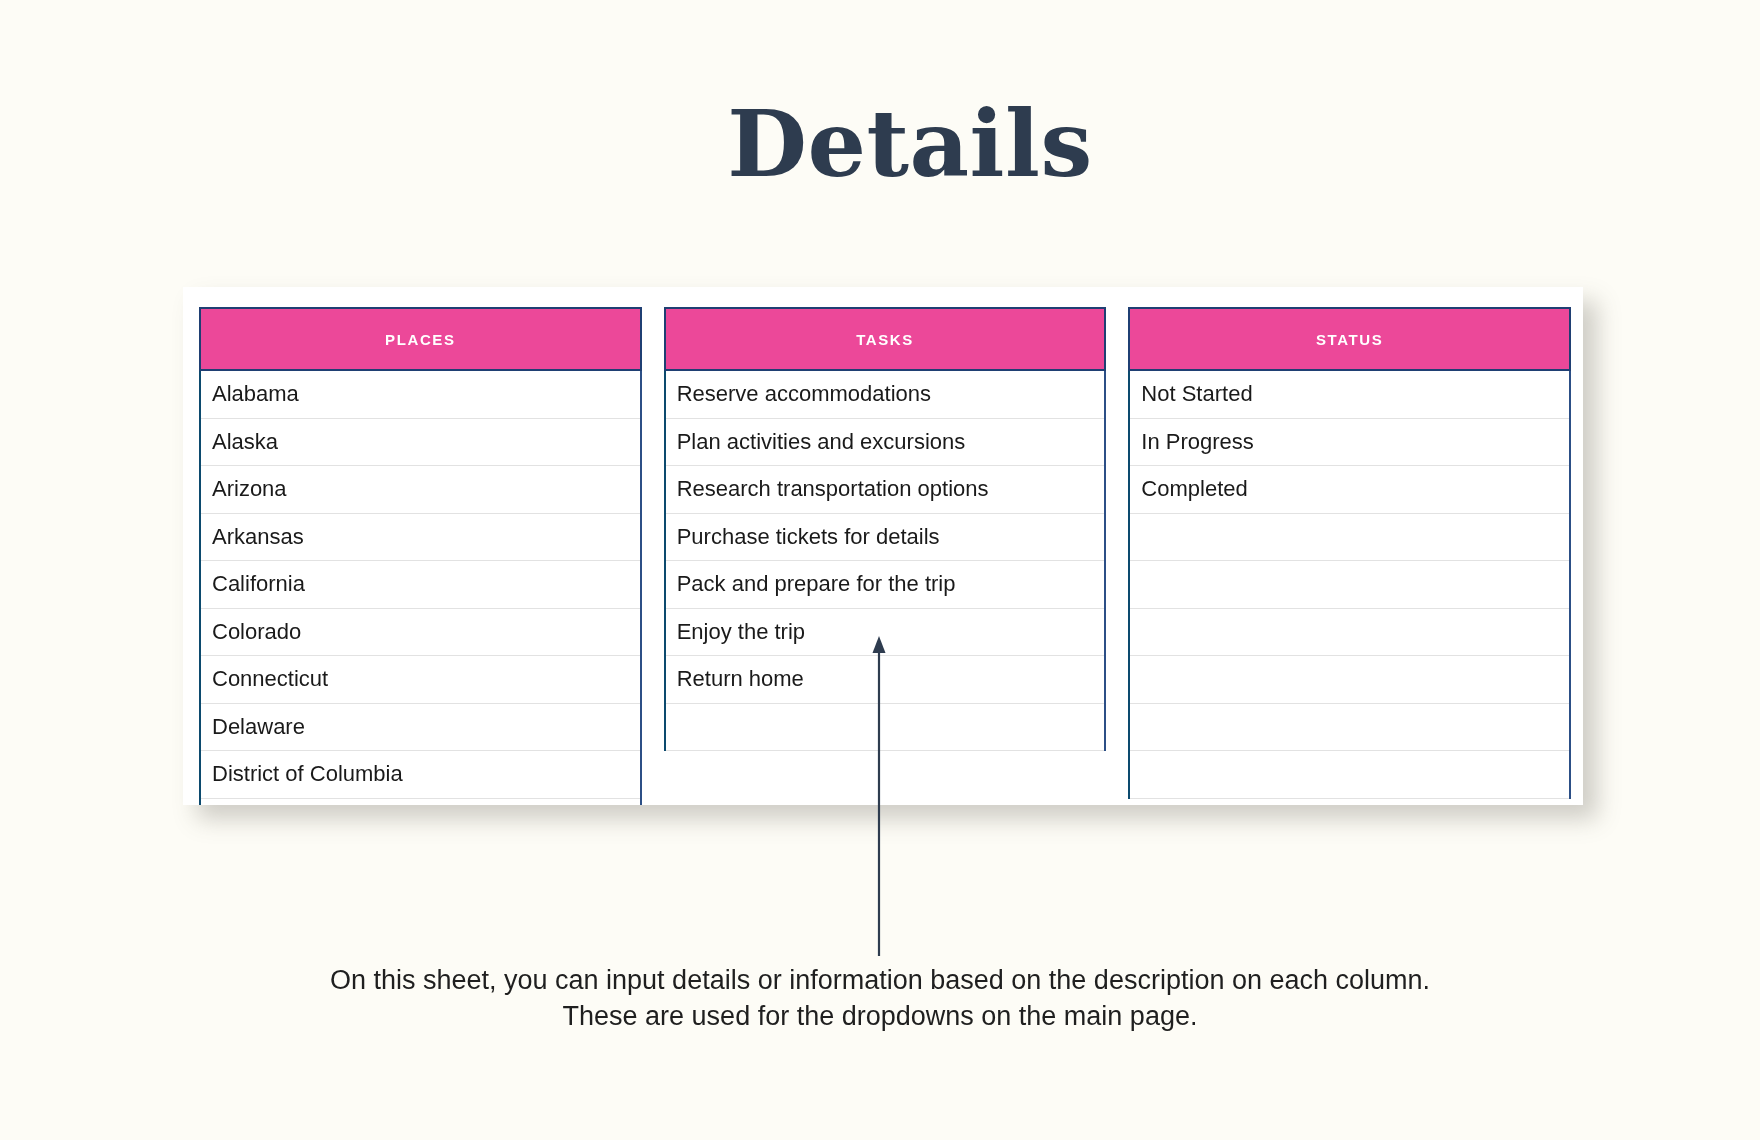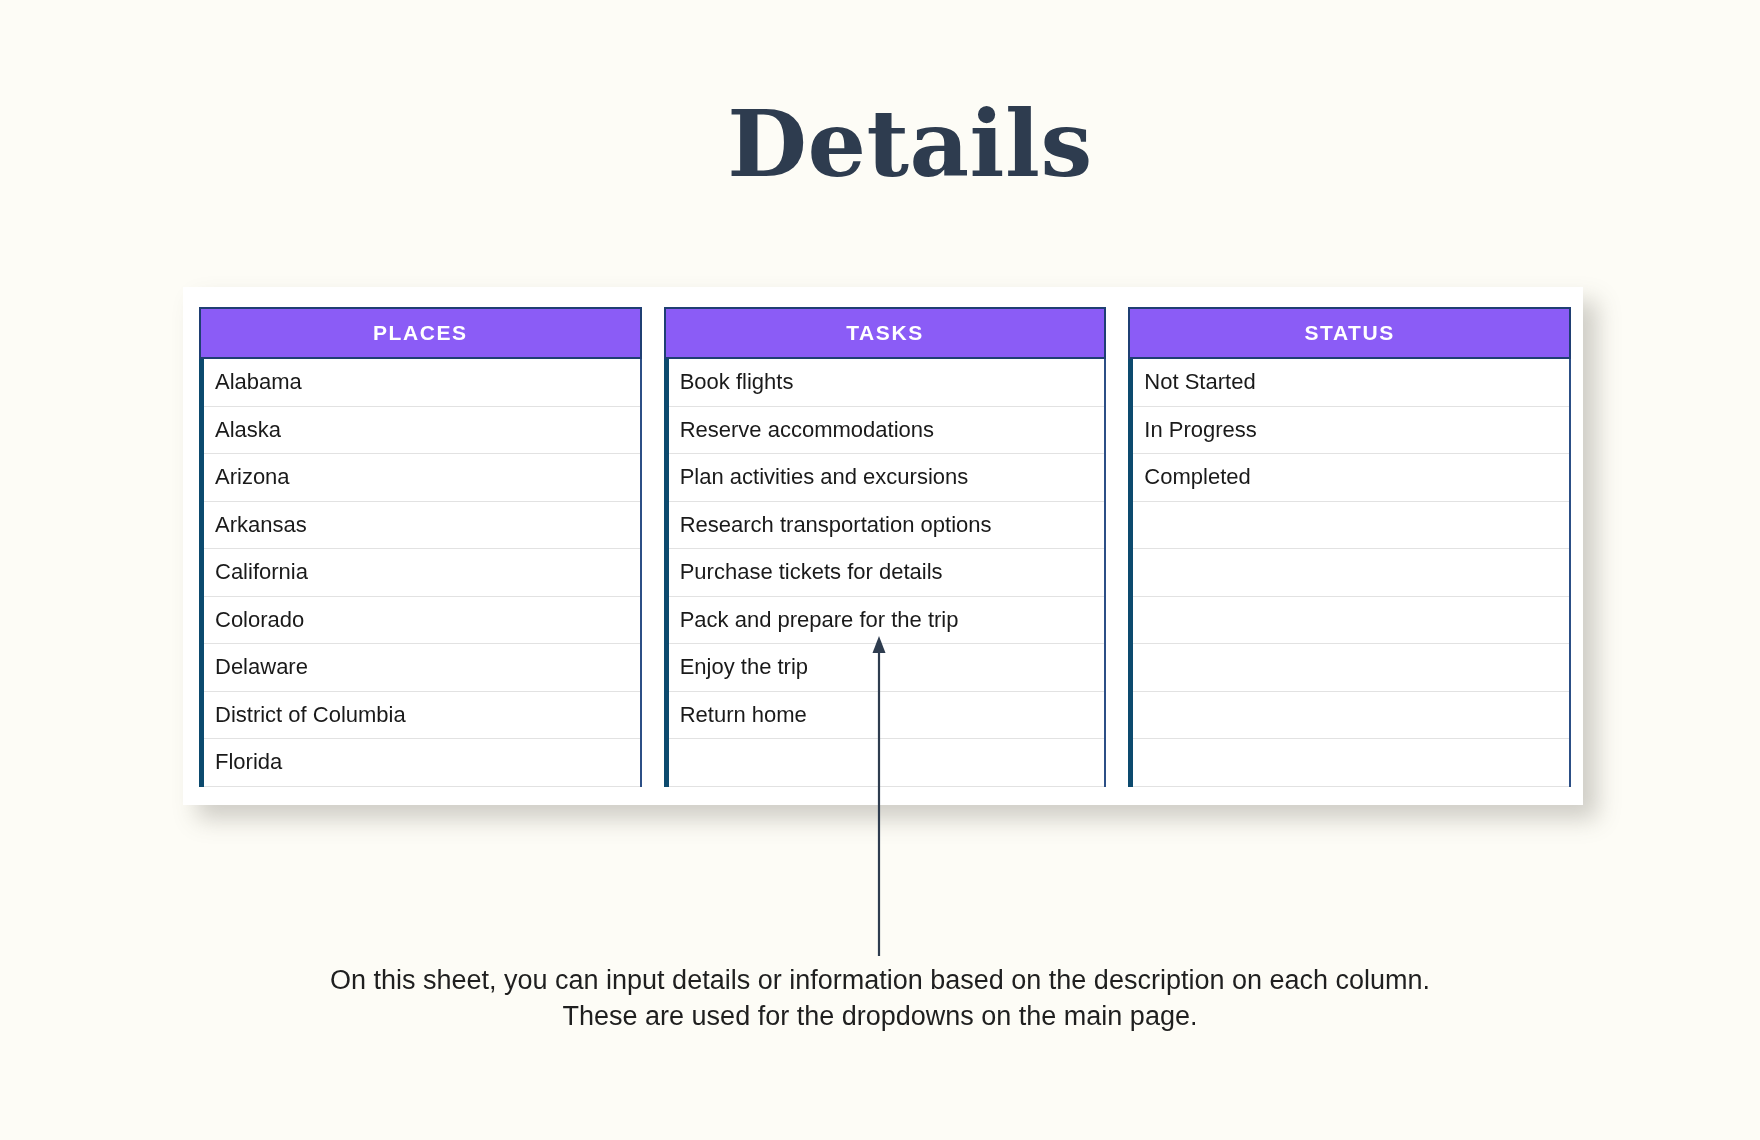--- a/index.html
+++ b/index.html
@@ -55,34 +55,34 @@
     display: flex;
     gap: 22px;
   }
 
   .col {
     flex: 1 1 0;
     min-width: 0;
   }
 
   .col-header {
-    height: 52px;
-    background: #8b5cf6;
+    height: 64px;
+    background: #ec4899;
     border: 2px solid #1f3f73;
     display: flex;
     align-items: center;
     justify-content: center;
     color: #ffffff;
-    font-size: 21px;
+    font-size: 15px;
     font-weight: 700;
     letter-spacing: 1.6px;
   }
 
   .col-body {
-    border-left: 5px solid #0c4a6e;
+    border-left: 2px solid #0c4a6e;
     border-right: 2px solid #2c4f86;
     background: #ffffff;
   }
 
   .cell {
     height: 47.5px;
     border-bottom: 1.5px solid #e2e2e2;
     display: flex;
     align-items: center;
     padding-left: 11px;
@@ -129,30 +129,30 @@
 
       <div class="col">
         <div class="col-header">PLACES</div>
         <div class="col-body">
           <div class="cell">Alabama</div>
           <div class="cell">Alaska</div>
           <div class="cell">Arizona</div>
           <div class="cell">Arkansas</div>
           <div class="cell">California</div>
           <div class="cell">Colorado</div>
+          <div class="cell">Connecticut</div>
           <div class="cell">Delaware</div>
           <div class="cell">District of Columbia</div>
           <div class="cell">Florida</div>
         </div>
       </div>
 
       <div class="col">
         <div class="col-header">TASKS</div>
         <div class="col-body">
-          <div class="cell">Book flights</div>
           <div class="cell">Reserve accommodations</div>
           <div class="cell">Plan activities and excursions</div>
           <div class="cell">Research transportation options</div>
           <div class="cell">Purchase tickets for details</div>
           <div class="cell">Pack and prepare for the trip</div>
           <div class="cell">Enjoy the trip</div>
           <div class="cell">Return home</div>
           <div class="cell"></div>
         </div>
       </div>

